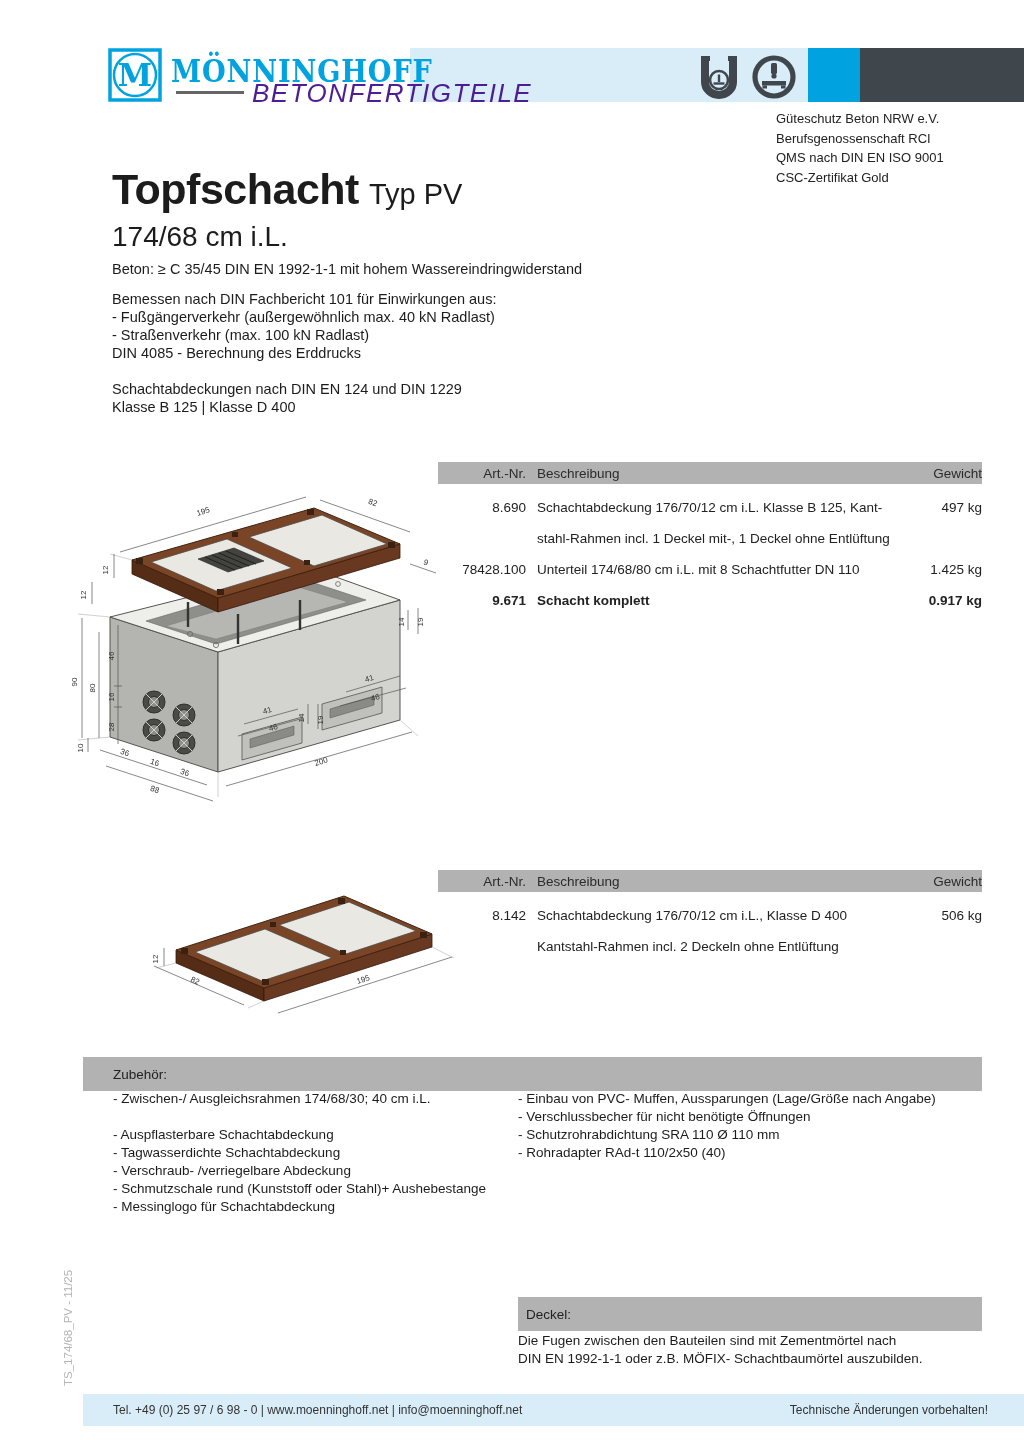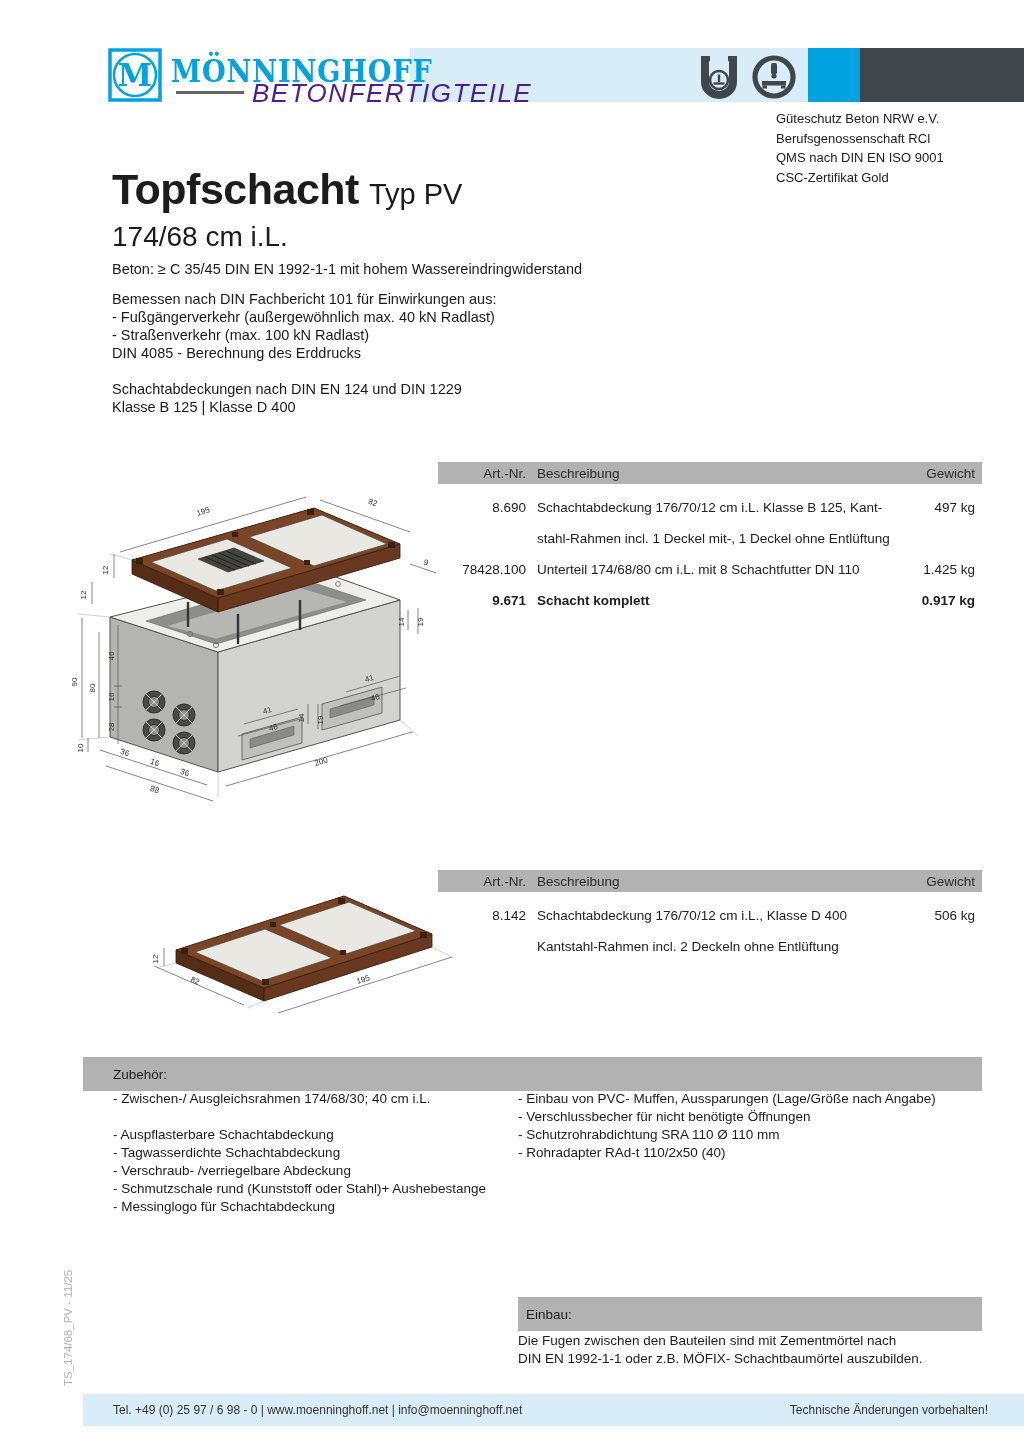--- a/index.html
+++ b/index.html
@@ -25,21 +25,21 @@
   .title-main{font-size:43px;font-weight:bold;letter-spacing:-0.5px;}
   .title-variant{font-size:29px;font-weight:normal;margin-left:10px;}
   .title-size{position:absolute;left:112px;top:221px;font-size:28px;}
   .bodytext{font-size:14.5px;line-height:18px;color:#1c1c1c;}
 
   
   .tbl{position:absolute;left:438px;width:544px;font-size:13.5px;color:#222;}
   .thead{height:22px;background:#b2b2b2;display:flex;align-items:center;color:#2b2b2b;}
   .col-art{width:64px;text-align:right;flex:none;margin-left:24px;}
   .col-desc{margin-left:11px;flex:1;text-align:left;}
-  .col-w{text-align:right;padding-right:7px;flex:none;}
+  .col-w{text-align:right;flex:none;}
   .rows{padding-top:8px;}
   .tr{display:flex;height:31px;align-items:center;}
   .bold{font-weight:bold;}
 
   
   .secbar{position:absolute;height:34px;background:#b2b2b2;display:flex;align-items:center;
           font-size:13.5px;color:#222;box-sizing:border-box;}
   .list{position:absolute;font-size:13.5px;line-height:18px;color:#1c1c1c;}
   .list div{white-space:nowrap;}
   .gap-after{margin-bottom:18px;}
@@ -339,21 +339,21 @@
     <div>- Messinglogo für Schachtabdeckung</div>
   </div>
   <div class="list" style="left:518px;top:1090px;">
     <div>- Einbau von PVC- Muffen, Aussparungen (Lage/Größe nach Angabe)</div>
     <div>- Verschlussbecher für nicht benötigte Öffnungen</div>
     <div>- Schutzrohrabdichtung SRA 110 Ø 110 mm</div>
     <div>- Rohradapter RAd-t 110/2x50 (40)</div>
   </div>
 
   <div class="secbar" style="left:518px;top:1297px;width:464px;padding-left:8px;">
-    <span>Einbau:</span>
+    <span>Deckel:</span>
   </div>
   <div class="list" style="left:518px;top:1332px;">
     <div>Die Fugen zwischen den Bauteilen sind mit Zementmörtel nach</div>
     <div>DIN EN 1992-1-1 oder z.B. MÖFIX- Schachtbaumörtel auszubilden.</div>
   </div>
 
   <div class="sidecode">TS_174/68_PV - 11/25</div>
 
   <div class="footer">
     <span>Tel. +49 (0) 25 97 / 6 98 - 0 | www.moenninghoff.net | info@moenninghoff.net</span>

